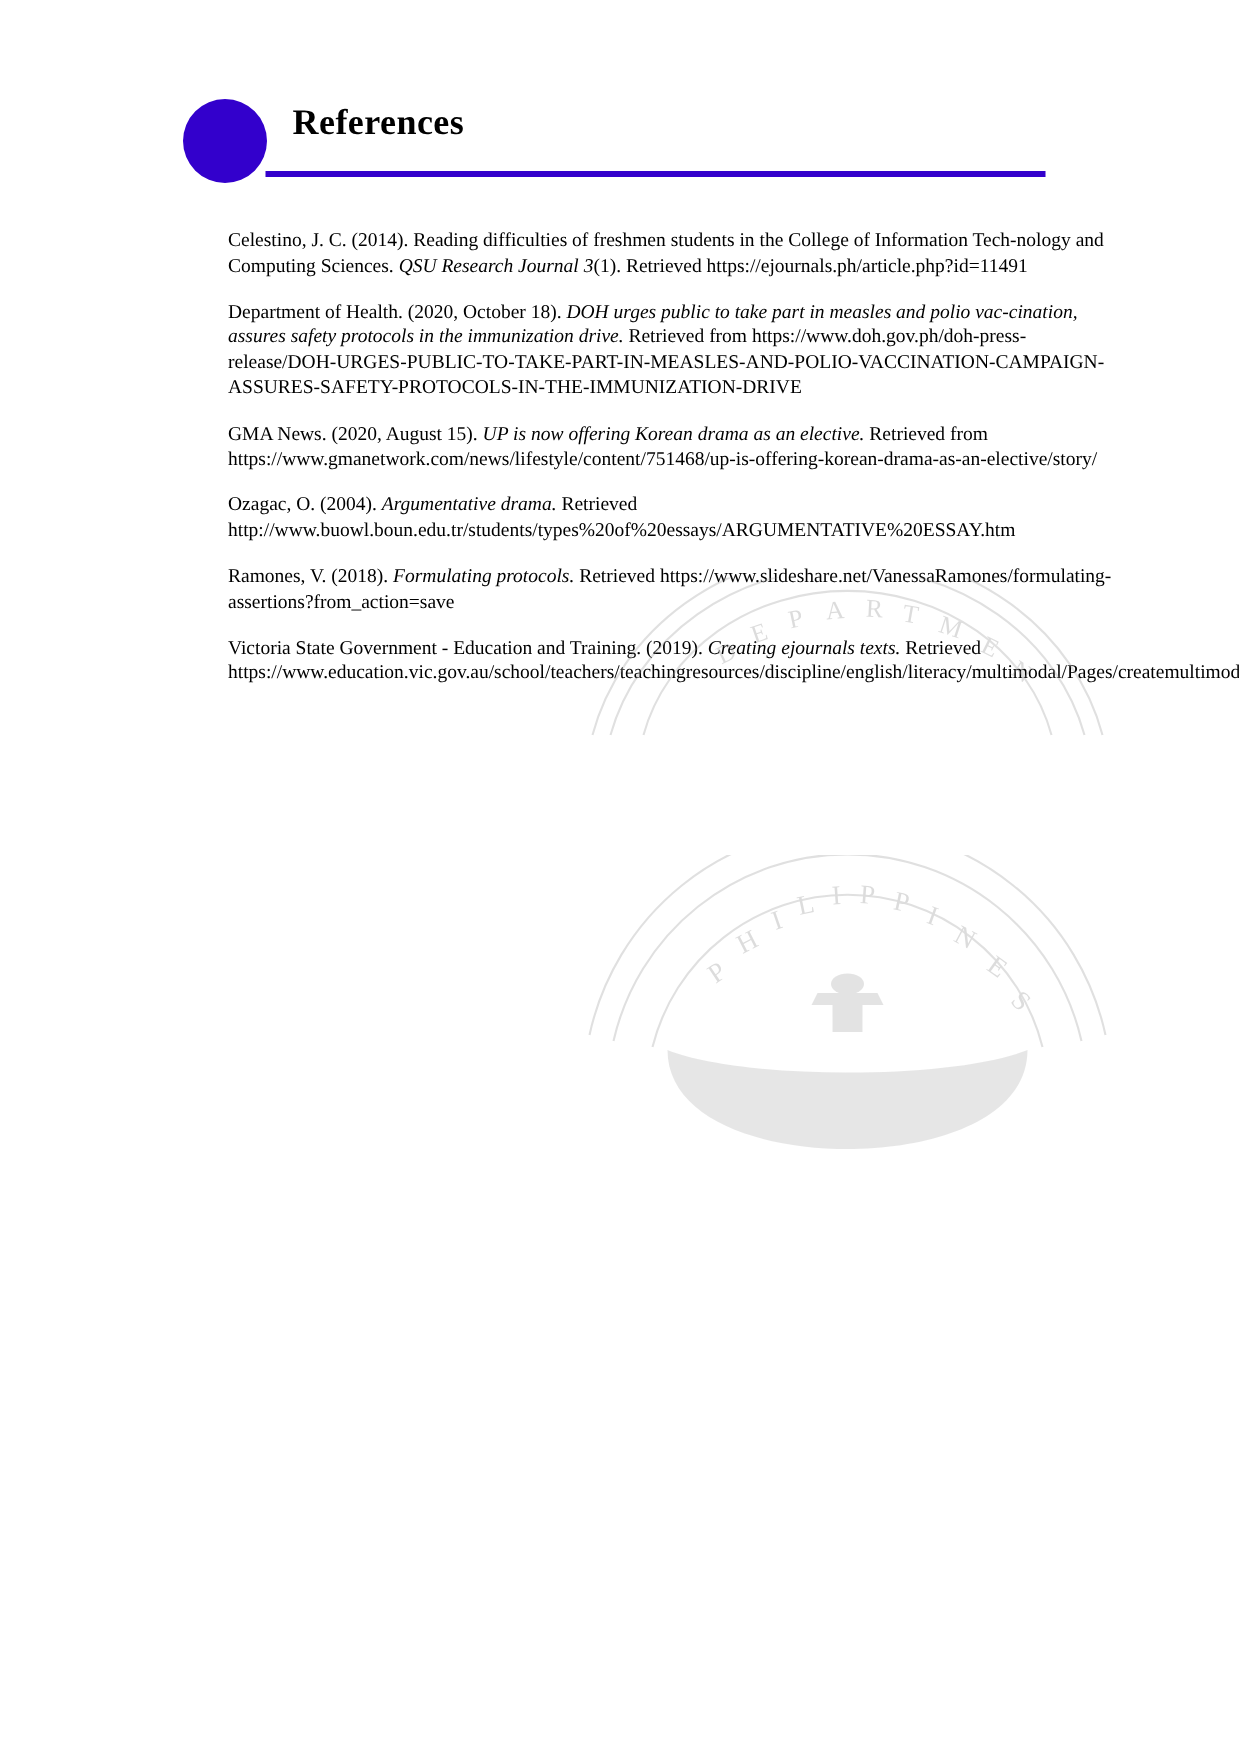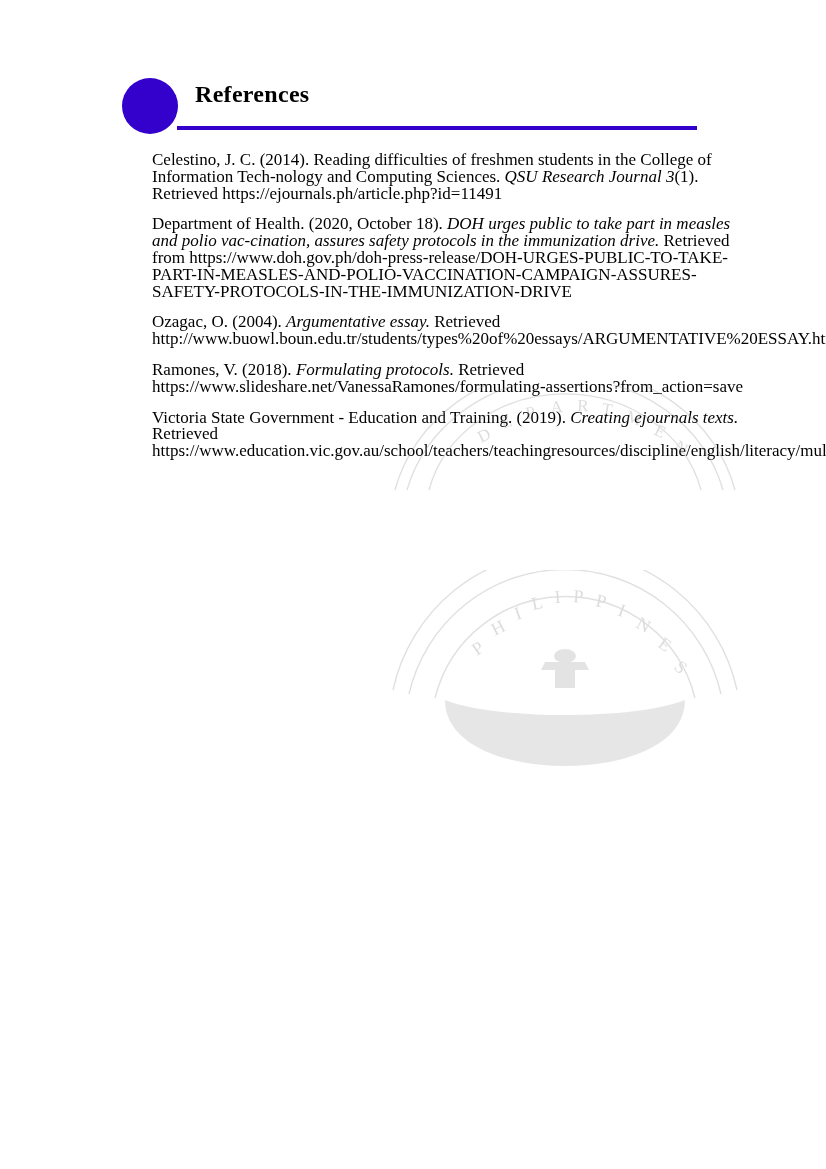--- a/index.html
+++ b/index.html
@@ -18,21 +18,21 @@
 
   .page {
     position: absolute;
     inset: 0;
   }
 
   
   .header {
     position: absolute;
     left: 122px;
-    top: 74px;
+    top: 62px;
     width: 575px;
     height: 62px;
   }
   .header-dot {
     position: absolute;
     left: 0;
     top: 4px;
     width: 56px;
     height: 56px;
     border-radius: 50%;
@@ -58,21 +58,21 @@
   }
 
   
   .ref-list {
     position: absolute;
     left: 122px;
     top: 152px;
     width: 624px;
   }
   .ref-entry {
-    font-size: 17px;
+    font-size: 13px;
     line-height: 16.8px;
     margin-bottom: 14px;
     text-indent: 0;
     padding-left: 30px;
   }
   .ref-entry i {
     font-style: italic;
   }
 
   
@@ -111,21 +111,22 @@
 
   <div class="header">
     <div class="header-dot"></div>
     <div class="header-title">References</div>
     <div class="header-rule"></div>
   </div>
 
   <div class="ref-list">
     <div class="ref-entry">Celestino, J. C. (2014). Reading difficulties of freshmen students in the College of Information Tech-nology and Computing Sciences. <i>QSU Research Journal 3</i>(1). Retrieved https://ejournals.ph/article.php?id=11491</div>
     <div class="ref-entry">Department of Health. (2020, October 18). <i>DOH urges public to take part in measles and polio vac-cination, assures safety protocols in the immunization drive.</i> Retrieved from https://www.doh.gov.ph/doh-press-release/DOH-URGES-PUBLIC-TO-TAKE-PART-IN-MEASLES-AND-POLIO-VACCINATION-CAMPAIGN-ASSURES-SAFETY-PROTOCOLS-IN-THE-IMMUNIZATION-DRIVE</div>
-    <div class="ref-entry">Ozagac, O. (2004). <i>Argumentative essay.</i> Retrieved http://www.buowl.boun.edu.tr/students/types%20of%20essays/ARGUMENTATIVE%20ESSAY.htm</div>
+    <div class="ref-entry">GMA News. (2020, August 15). <i>UP is now offering Korean drama as an elective.</i> Retrieved from https://www.gmanetwork.com/news/lifestyle/content/751468/up-is-offering-korean-drama-as-an-elective/story/</div>
+    <div class="ref-entry">Ozagac, O. (2004). <i>Argumentative drama.</i> Retrieved http://www.buowl.boun.edu.tr/students/types%20of%20essays/ARGUMENTATIVE%20ESSAY.htm</div>
     <div class="ref-entry">Ramones, V. (2018). <i>Formulating protocols.</i> Retrieved https://www.slideshare.net/VanessaRamones/formulating-assertions?from_action=save</div>
     <div class="ref-entry">Victoria State Government - Education and Training. (2019). <i>Creating ejournals texts.</i> Retrieved https://www.education.vic.gov.au/school/teachers/teachingresources/discipline/english/literacy/multimodal/Pages/createmultimodal.aspx</div>
   </div>
 
   <div class="seal seal-top">
     <svg viewBox="0 0 360 110" xmlns="http://www.w3.org/2000/svg">
       <g fill="none" stroke="#9a9a9a" stroke-width="1.4">
         <path d="M10,105 A175,160 0 0 1 350,105"></path>
         <path d="M22,105 A163,148 0 0 1 338,105"></path>
         <path d="M44,105 A140,126 0 0 1 316,105"></path>

